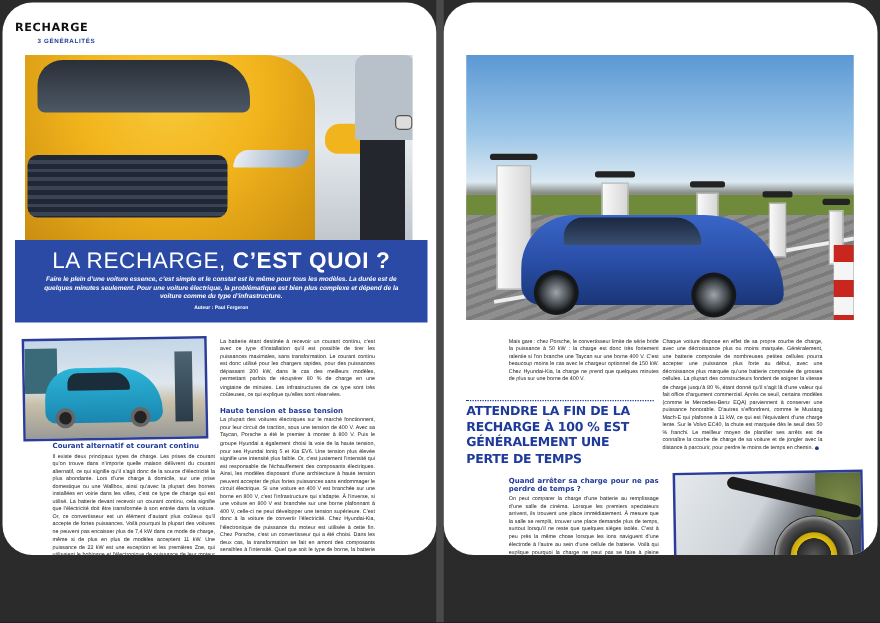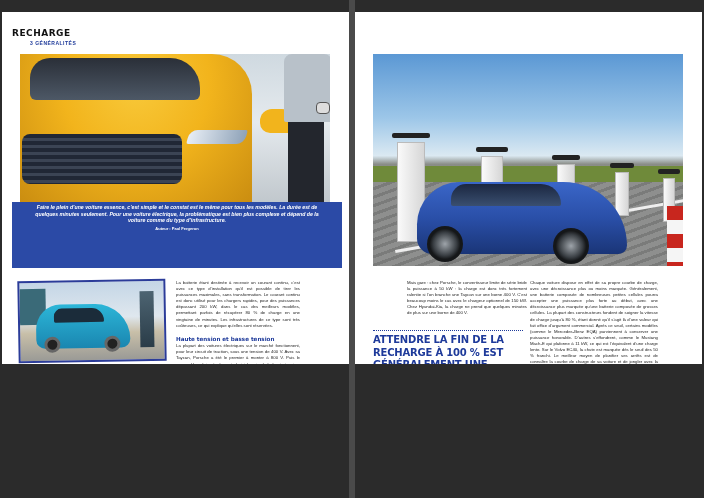--- a/index.html
+++ b/index.html
@@ -1,20 +1,20 @@
 <!DOCTYPE html>
 <html><head>
 <meta charset="utf-8">
 <style>
   * { box-sizing: border-box; margin: 0; padding: 0; }
   html, body { width: 704px; height: 498px; overflow: hidden; background: #1a1a1a; }
   body { position: relative; font-family: "Liberation Sans", sans-serif; }
 
   .spread { position: absolute; left: 0; top: 0; width: 704px; height: 498px; background: #2b2b2b; }
-  .page { position: absolute; top: 12px; height: 352px; background: #ffffff; overflow: hidden; }
+  .page { position: absolute; top: 2px; height: 442px; background: #ffffff; overflow: hidden; border-radius: 24px; }
   .page-left { left: 2px; width: 347px; }
   .page-right { left: 355px; width: 347px; }
   .gutter { position: absolute; left: 349px; top: 0; width: 6px; height: 498px; background: #4a4a4a; }
 
   
   .rubric { position: absolute; left: 10px; top: 16px; font-family: "DejaVu Sans", sans-serif; font-weight: bold; font-size: 9px; letter-spacing: 0.5px; color: #111; }
   .rubric-sub { position: absolute; left: 28px; top: 28px; font-size: 5px; font-weight: bold; color: #1e3a9a; letter-spacing: 0.5px; }
 
   
   .hero-left { position: absolute; left: 18px; top: 42px; width: 310px; height: 152px; overflow: hidden;
@@ -111,20 +111,24 @@
       <div class="headlight"></div>
       <div class="mirror"></div>
       <div class="person">
         <div class="shirt"></div>
         <div class="jeans"></div>
         <div class="plug"></div>
       </div>
     </div>
 
     <div class="banner">
+      <div class="banner-title">
+        <span class="light">LA RECHARGE,</span>
+        <span class="bold">C’EST QUOI ?</span>
+      </div>
       <div class="banner-lead">Faire le plein d’une voiture essence, c’est simple et le constat est le même pour tous les modèles. La durée est de quelques minutes seulement. Pour une voiture électrique, la problématique est bien plus complexe et dépend de la voiture comme du type d’infrastructure.</div>
       <div class="banner-author">Auteur : Paul Fergeron</div>
     </div>
 
     <div class="zoe-img">
       <div class="zoe-building"></div>
       <div class="zoe-car"></div>
       <div class="zoe-window"></div>
       <div class="zoe-wheel1"></div>
       <div class="zoe-wheel2"></div>

